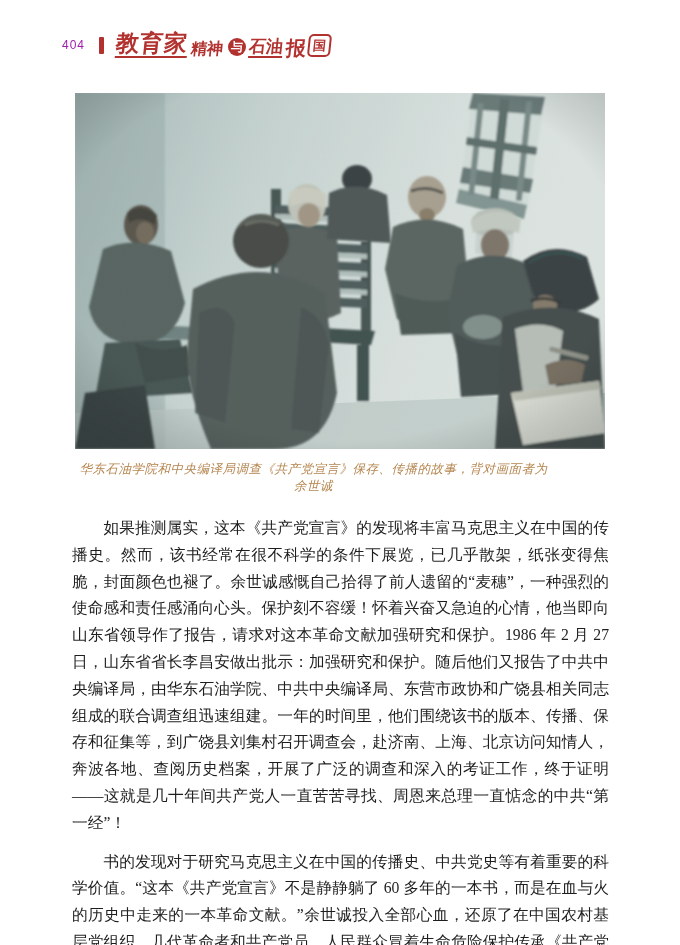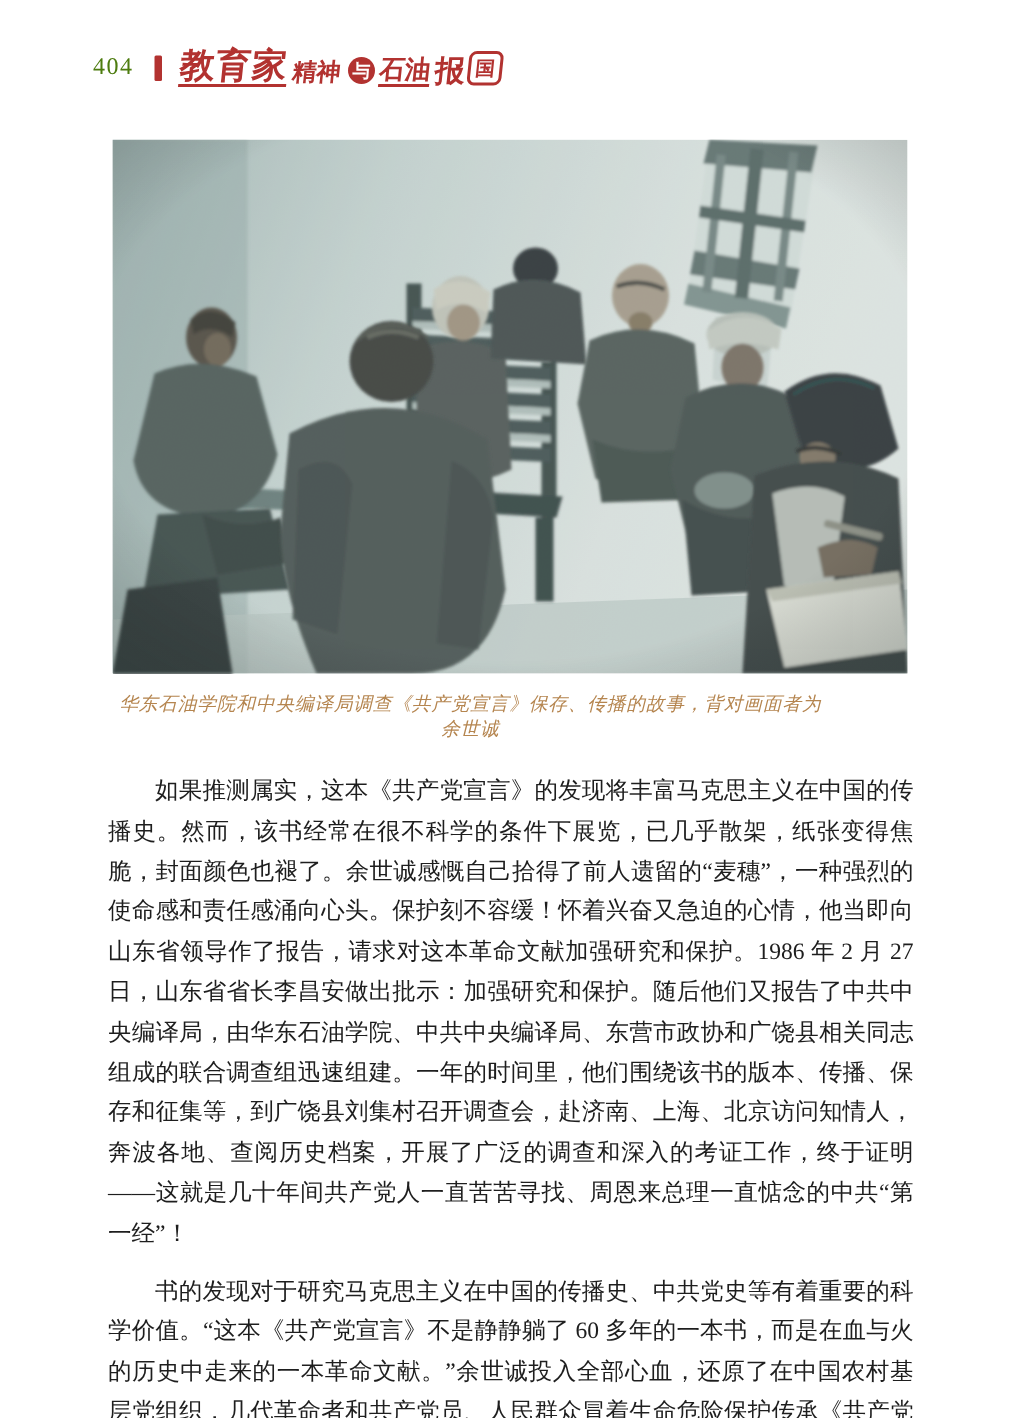--- a/index.html
+++ b/index.html
@@ -10,22 +10,22 @@
     margin:0 auto;
     overflow:hidden;
     font-family:"Liberation Serif","DejaVu Serif",serif;
   }
   
   .header{
     position:absolute;top:30px;left:62px;right:60px;
     display:flex;align-items:center;height:30px;
   }
   .page-number{
-    font-family:Liberation Serif, serif;
-    font-size:16px;color:#4d7c0f;letter-spacing:1px;
+    font-family:Liberation Sans, sans-serif;
+    font-size:12px;color:#a21caf;letter-spacing:1px;
   }
   .header-bar{
     width:5px;height:17px;background:#b23230;
     margin:0 12px 0 14px;border-radius:1px;
   }
   .logo{
     display:flex;align-items:flex-end;line-height:1;
     color:#b23230;font-weight:bold;white-space:nowrap;
   }
   .logo .big{

